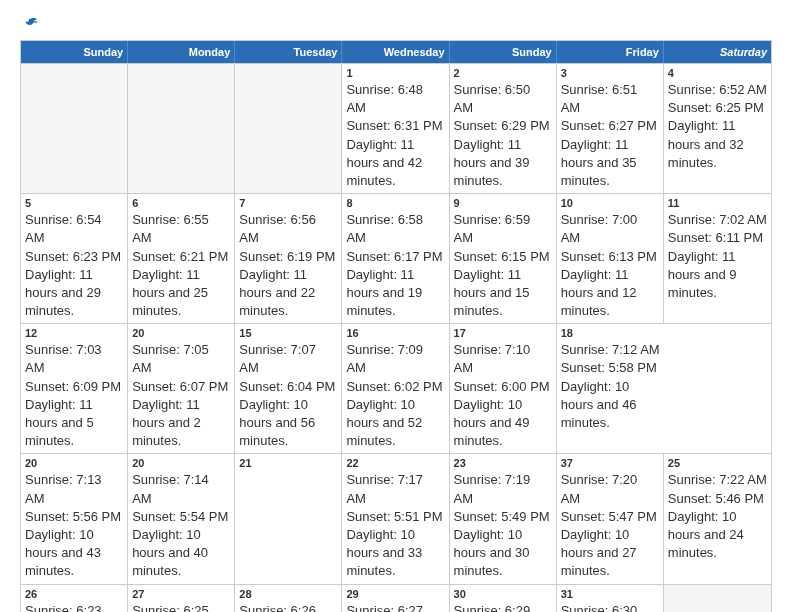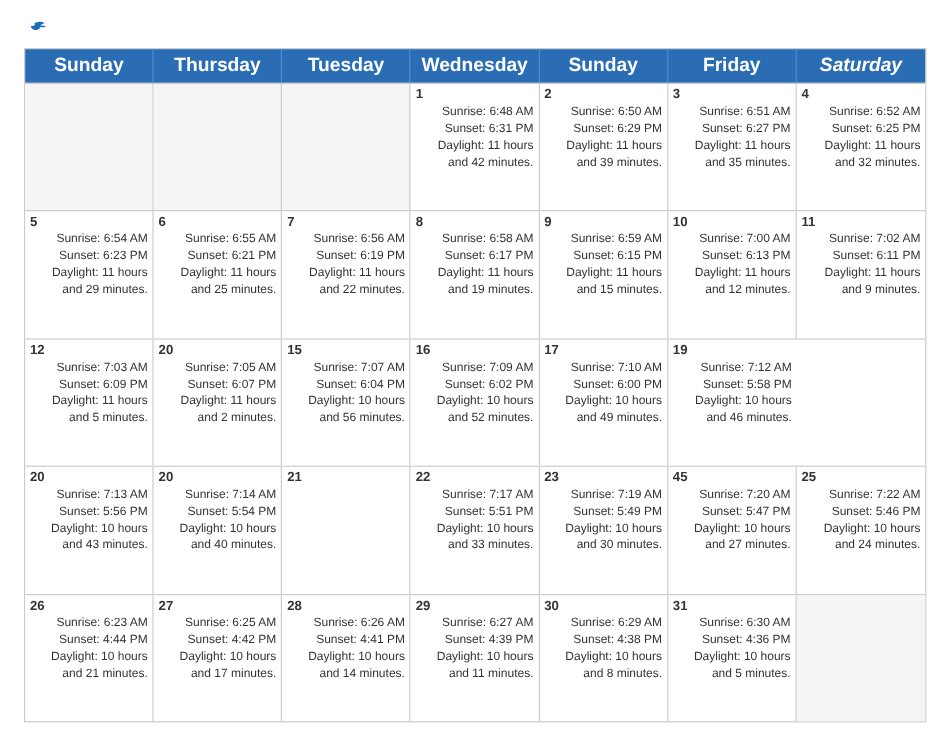--- a/index.html
+++ b/index.html
@@ -60,24 +60,24 @@
       flex-direction: column;
       border: 1px solid #ccc;
     }
     .calendar-header {
       display: grid;
       grid-template-columns: repeat(7, 1fr);
       background: #2a6db5;
     }
     .cal-header-cell {
       color: #fff;
-      font-size: 16px;
+      font-size: 11px;
       font-weight: bold;
       padding: 5px 4px;
-      text-align: center;
+      text-align: right;
       border-right: 1px solid #4a8dd5;
     }
     .cal-header-cell:last-child { border-right: none; font-style: italic; }
     .calendar-body {
       flex: 1;
       display: flex;
       flex-direction: column;
     }
     .cal-row {
       display: grid;
@@ -94,24 +94,23 @@
       min-height: 0;
     }
     .cal-cell:last-child { border-right: none; }
     .cal-cell.empty { background: #f5f5f5; }
     .cell-day {
       font-size: 11px;
       font-weight: bold;
       margin-bottom: 2px;
     }
     .cell-detail {
-      font-size: 10px;
+      font-size: 13px;
       line-height: 1.4;
       color: #333;
-      text-align: right;
     }
   </style>
 </head>
 <body>
 
 <div class="page">
   <div class="header">
     <div class="logo">
       <div class="logo-text">
         <span class="logo-general"></span>
@@ -123,21 +122,21 @@
     </div>
     <div class="title-block">
       <div class="month-title"></div>
       <div class="location-title"></div>
     </div>
   </div>
 
   <div class="calendar">
     <div class="calendar-header">
     <div class="cal-header-cell">Sunday</div>
-        <div class="cal-header-cell">Thursday</div>
+        <div class="cal-header-cell">Monday</div>
         <div class="cal-header-cell">Tuesday</div>
         <div class="cal-header-cell">Wednesday</div>
         <div class="cal-header-cell">Sunday</div>
         <div class="cal-header-cell">Friday</div>
         <div class="cal-header-cell">Saturday</div>
       </div>
     <div class="calendar-body">
     <div class="cal-row">
           <div class="cal-cell empty"></div>
           <div class="cal-cell empty"></div>
@@ -204,21 +203,21 @@
           </div>
           <div class="cal-cell">
             <div class="cell-day">16</div>
             <div class="cell-detail">Sunrise: 7:09 AM<br>Sunset: 6:02 PM<br>Daylight: 10 hours and 52 minutes.</div>
           </div>
           <div class="cal-cell">
             <div class="cell-day">17</div>
             <div class="cell-detail">Sunrise: 7:10 AM<br>Sunset: 6:00 PM<br>Daylight: 10 hours and 49 minutes.</div>
           </div>
           <div class="cal-cell">
-            <div class="cell-day">19</div>
+            <div class="cell-day">18</div>
             <div class="cell-detail">Sunrise: 7:12 AM<br>Sunset: 5:58 PM<br>Daylight: 10 hours and 46 minutes.</div>
           </div>
         </div>
         <div class="cal-row">
           <div class="cal-cell">
             <div class="cell-day">20</div>
             <div class="cell-detail">Sunrise: 7:13 AM<br>Sunset: 5:56 PM<br>Daylight: 10 hours and 43 minutes.</div>
           </div>
           <div class="cal-cell">
             <div class="cell-day">20</div>
@@ -229,21 +228,21 @@
           </div>
           <div class="cal-cell">
             <div class="cell-day">22</div>
             <div class="cell-detail">Sunrise: 7:17 AM<br>Sunset: 5:51 PM<br>Daylight: 10 hours and 33 minutes.</div>
           </div>
           <div class="cal-cell">
             <div class="cell-day">23</div>
             <div class="cell-detail">Sunrise: 7:19 AM<br>Sunset: 5:49 PM<br>Daylight: 10 hours and 30 minutes.</div>
           </div>
           <div class="cal-cell">
-            <div class="cell-day">45</div>
+            <div class="cell-day">37</div>
             <div class="cell-detail">Sunrise: 7:20 AM<br>Sunset: 5:47 PM<br>Daylight: 10 hours and 27 minutes.</div>
           </div>
           <div class="cal-cell">
             <div class="cell-day">25</div>
             <div class="cell-detail">Sunrise: 7:22 AM<br>Sunset: 5:46 PM<br>Daylight: 10 hours and 24 minutes.</div>
           </div>
         </div>
         <div class="cal-row">
           <div class="cal-cell">
             <div class="cell-day">26</div>

